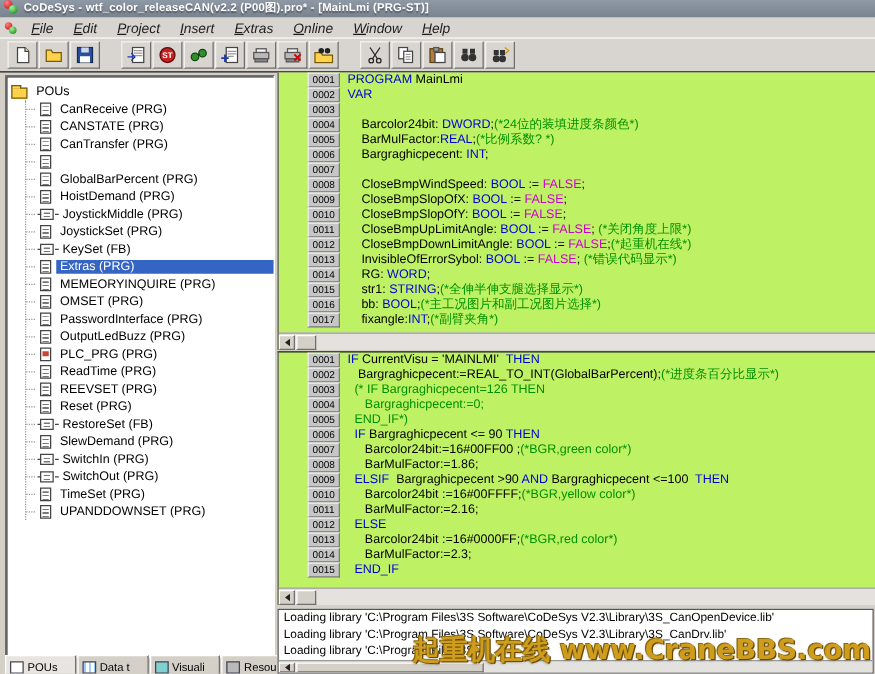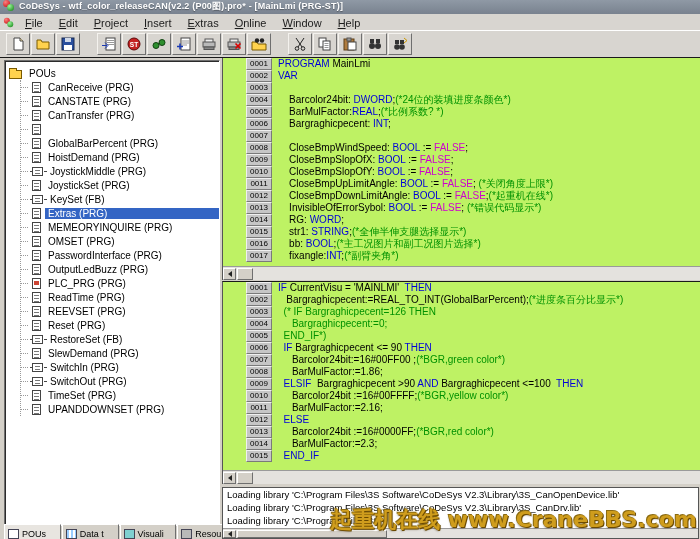--- a/index.html
+++ b/index.html
@@ -15,21 +15,21 @@
     letter-spacing:.2px;text-shadow:0 1px 1px rgba(0,0,0,.35);}
   .app-icon{position:relative;width:12px;height:11px;flex:none;}
   .app-icon .dot{position:absolute;border-radius:50%;width:7px;height:7px;}
   .app-icon .red{left:0;top:0;background:radial-gradient(circle at 35% 30%,#ff8080,#c00505);}
   .app-icon .green{left:4px;top:4px;background:radial-gradient(circle at 35% 30%,#9cf59c,#0a7d0a);}
 
   
   .menubar{position:absolute;left:0;top:14px;right:0;height:16px;background:#d8d5d0;
     display:flex;align-items:center;padding-left:3px;gap:2px;
     border-bottom:1px solid #fff;}
-  .menu-item{display:inline-block;font-size:11px;color:#1c1c1c;padding:1px 8px;}
+  .menu-item{display:inline-block;font-size:11px;color:#1c1c1c;padding:1px 8px;font-style:italic;}
   .menu-item::first-letter{text-decoration:underline;}
 
   
   .toolbar{position:absolute;left:0;top:31px;right:0;height:26px;background:#d8d5d0;
     display:flex;align-items:center;padding-left:6px;border-bottom:1px solid #1a1a1a;}
   .tb-group{display:flex;margin-right:16px;}
   .tb-btn{width:22px;height:20px;background:#d8d5d0;display:flex;align-items:center;
     justify-content:center;border:1px solid;border-color:#f4f2ee #6f6f6f #6f6f6f #f4f2ee;
     margin-right:1px;}
   .tb-ic svg{width:16px;height:14px;display:block;}

